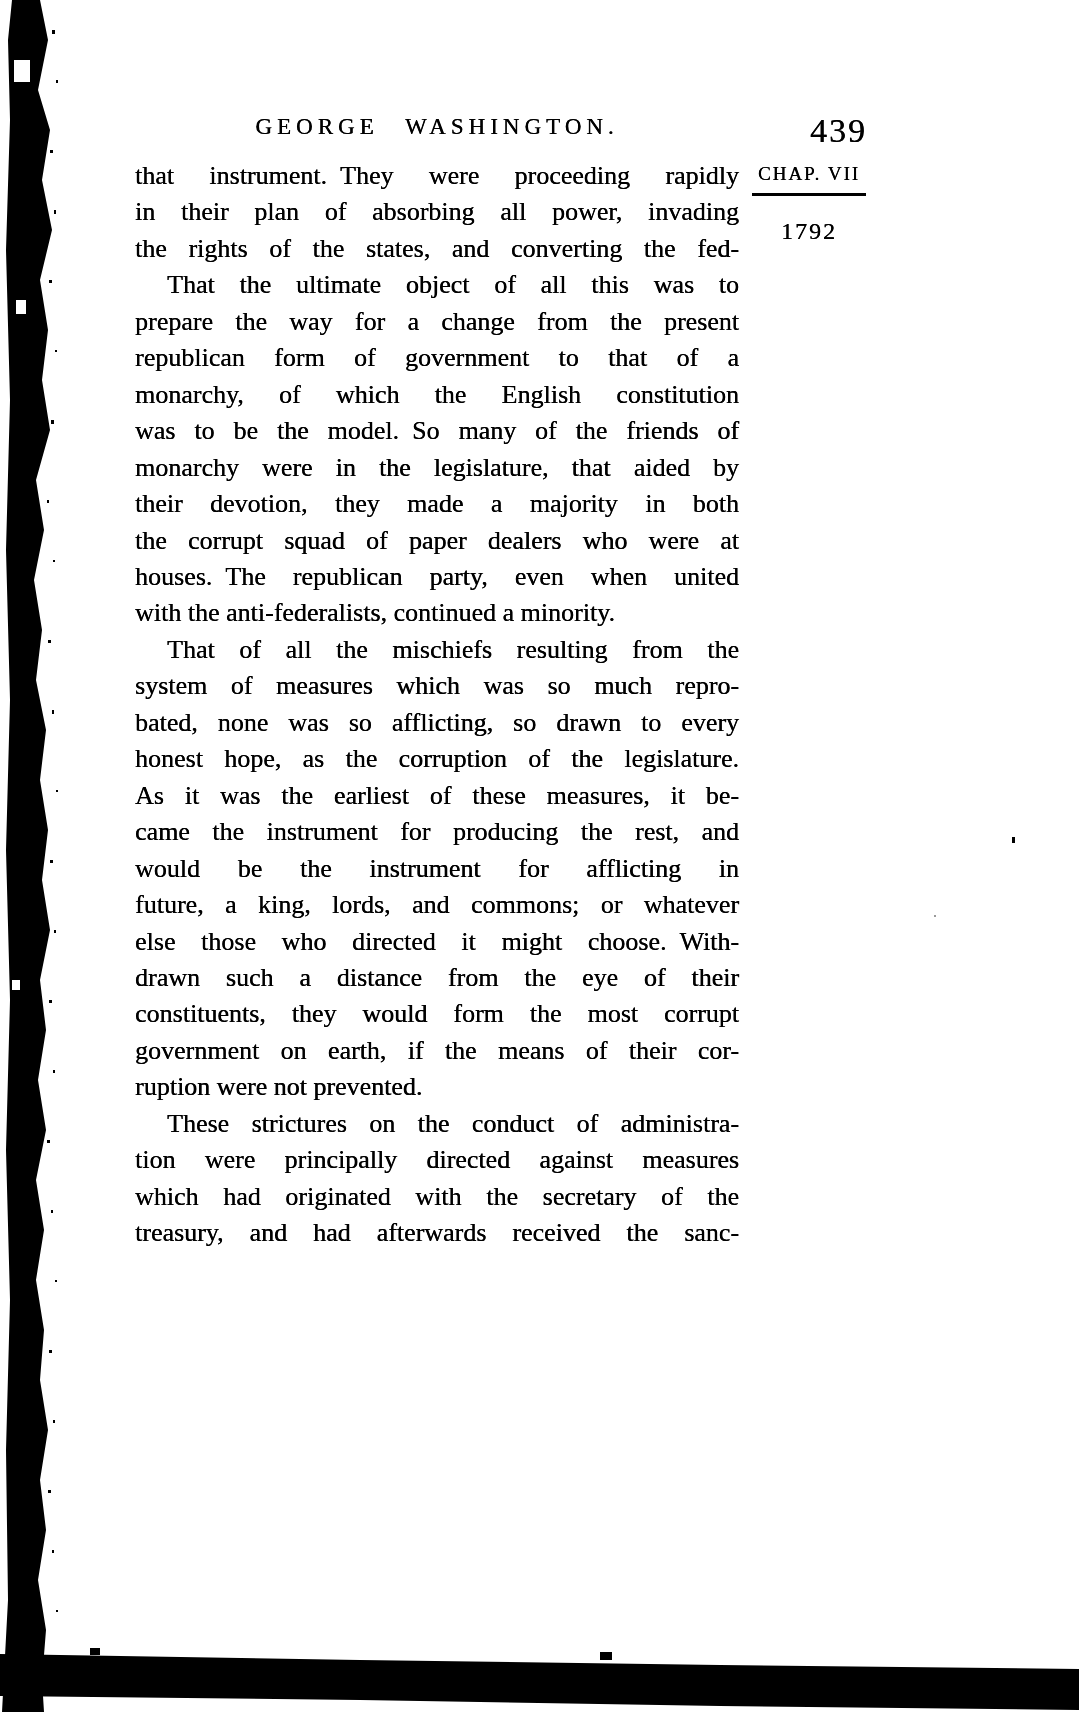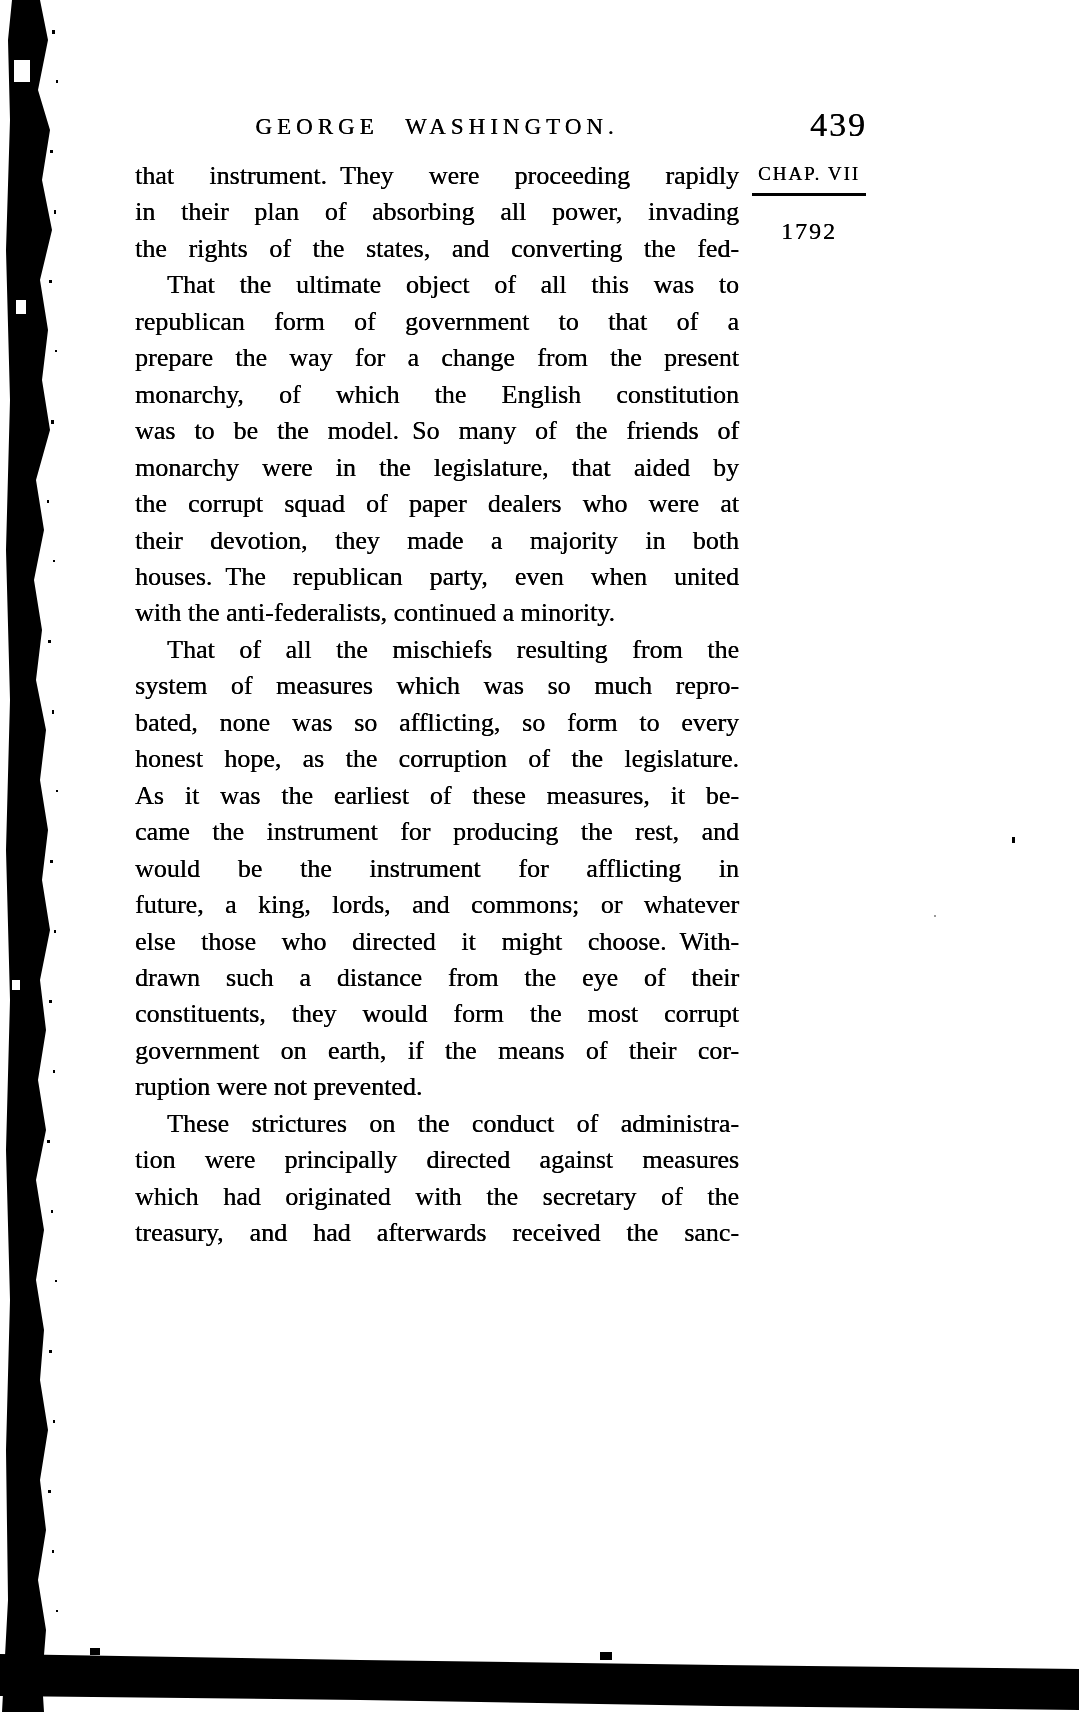--- a/index.html
+++ b/index.html
@@ -9,21 +9,21 @@
     font-family:"Liberation Serif","DejaVu Serif",serif;
   }
   .page { position:absolute; inset:0;padding-left:38px; }
 
   .running-head {
     position:absolute; left:135px; top:114px; width:604px;
     text-align:center; font-size:23px; letter-spacing:5px; word-spacing:16px;
     text-shadow:0.3px 0 0 #000;
   }
   .page-number {
-    position:absolute; left:810px; top:106px;
+    position:absolute; left:810px; top:112px;
     font-size:34px; letter-spacing:2px; text-shadow:0.3px 0 0 #000;
   }
 
   .margin-note {
     position:absolute; left:748px; top:163px; width:122px; text-align:center;
   }
   .chapter-label { font-size:19px; letter-spacing:2px; text-shadow:0.3px 0 0 #000; }
   .margin-rule { width:114px; border:0; border-top:3px solid #000; margin:8px auto 0 auto; }
   .year-label { font-size:24px; letter-spacing:2px; margin-top:22px; text-shadow:0.3px 0 0 #000; }
 
@@ -93,32 +93,32 @@
     <div class="chapter-label">CHAP. VII</div>
     <hr class="margin-rule">
     <div class="year-label">1792</div>
   </div>
 
   <div class="text-block">
       <div class="line">that instrument. They were proceeding rapidly</div>
       <div class="line">in their plan of absorbing all power, invading</div>
       <div class="line">the rights of the states, and converting the fed-</div>
       <div class="line indent">That the ultimate object of all this was to</div>
+      <div class="line">prepare the way for a change from the present</div>
       <div class="line">republican form of government to that of a</div>
-      <div class="line">prepare the way for a change from the present</div>
       <div class="line">monarchy, of which the English constitution</div>
       <div class="line">was to be the model. So many of the friends of</div>
       <div class="line">monarchy were in the legislature, that aided by</div>
+      <div class="line">their devotion, they made a majority in both</div>
       <div class="line">the corrupt squad of paper dealers who were at</div>
-      <div class="line">their devotion, they made a majority in both</div>
       <div class="line">houses. The republican party, even when united</div>
       <div class="line last">with the anti-federalists, continued a minority.</div>
       <div class="line indent">That of all the mischiefs resulting from the</div>
       <div class="line">system of measures which was so much repro-</div>
-      <div class="line">bated, none was so afflicting, so form to every</div>
+      <div class="line">bated, none was so afflicting, so drawn to every</div>
       <div class="line">honest hope, as the corruption of the legislature.</div>
       <div class="line">As it was the earliest of these measures, it be-</div>
       <div class="line">came the instrument for producing the rest, and</div>
       <div class="line">would be the instrument for afflicting in</div>
       <div class="line">future, a king, lords, and commons; or whatever</div>
       <div class="line">else those who directed it might choose. With-</div>
       <div class="line">drawn such a distance from the eye of their</div>
       <div class="line">constituents, they would form the most corrupt</div>
       <div class="line">government on earth, if the means of their cor-</div>
       <div class="line last">ruption were not prevented.</div>

